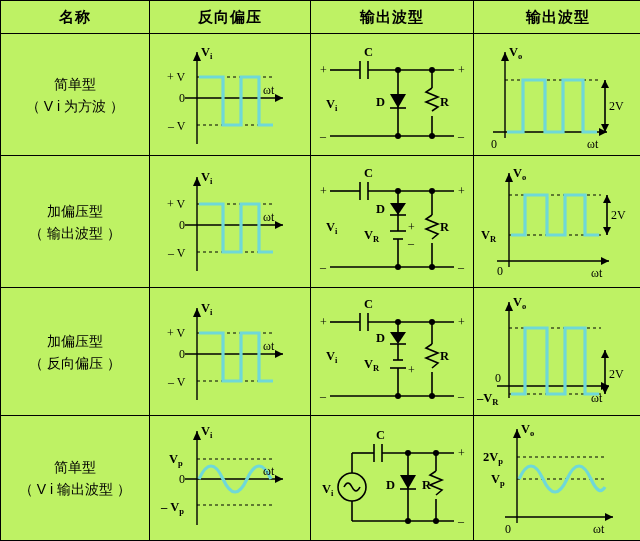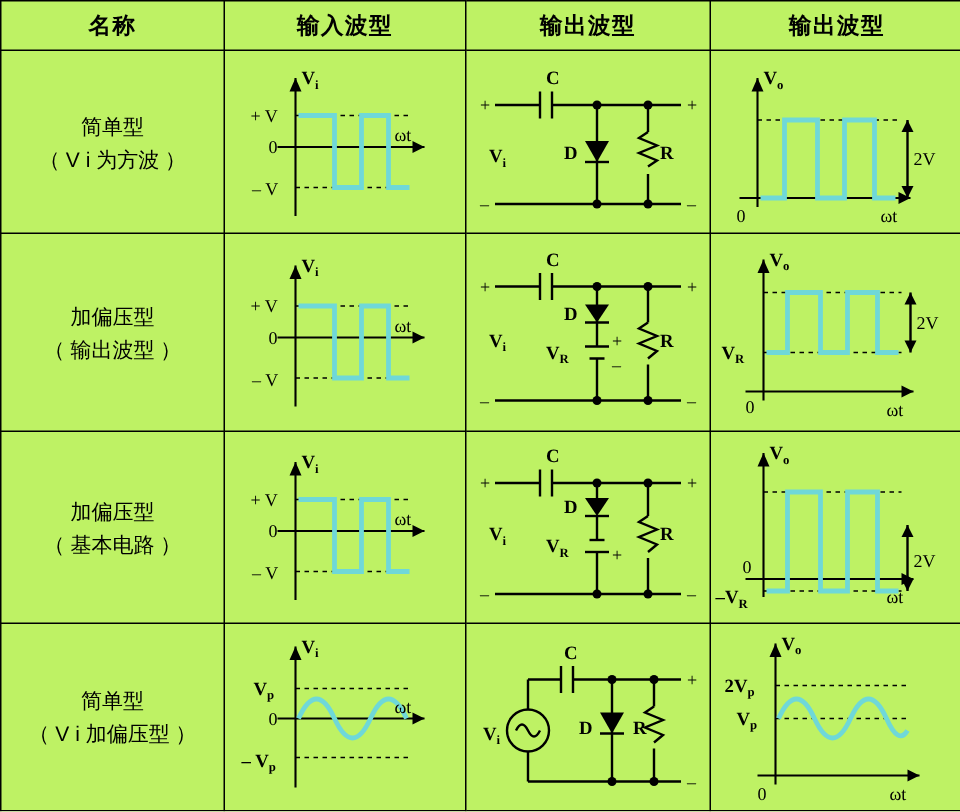--- a/index.html
+++ b/index.html
@@ -24,21 +24,21 @@
   .wm{position:absolute;right:8px;bottom:4px;font-size:10px;color:#e8e8e8;}
 </style>
 </head>
 <body>
 
 <div id="page">
 <table class="main">
   <tbody>
         <tr>
     <th class="c1 hdr">名称</th>
-    <th class="c2 hdr">输入波型</th>
+    <th class="c2 hdr">反向偏压</th>
     <th class="c3 hdr">输出波型</th>
     <th class="c4 hdr">输出波型</th>
   </tr>
 
   <tr style="height:122px;">
     <td class="c1">
       <div class="rowlabel">简单型</div>
       <div class="rowlabel">（ V i 为方波 ）</div>
     </td>
     <td class="c2">
@@ -178,21 +178,21 @@
         <polygon points="132,76 128,68 136,68" fill="#000"></polygon>
         <text class="lbl" x="136" y="60">2V</text>
         <text class="lbl" x="116" y="118">ωt</text>
       </svg>
     </td>
   </tr>
 
   <tr style="height:128px;">
     <td class="c1">
       <div class="rowlabel">加偏压型</div>
-      <div class="rowlabel">（ 基本电路 ）</div>
+      <div class="rowlabel">（ 反向偏压 ）</div>
     </td>
     <td class="c2">
       <svg width="150" height="124" viewBox="0 0 150 124">
         <line class="ax" x1="42" y1="18" x2="42" y2="110"></line>
         <line class="ax" x1="30" y1="64" x2="128" y2="64"></line>
         <polygon points="128,64 120,60 120,68" fill="#000"></polygon>
         <polygon points="42,18 38,27 46,27" fill="#000"></polygon>
         <text class="lblb" x="46" y="22">V<tspan class="sub" dy="3">i</tspan></text>
         <text class="lbl" x="12" y="47">+ V</text>
         <text class="lbl" x="24" y="68">0</text>
@@ -253,21 +253,21 @@
         <polygon points="130,104 126,96 134,96" fill="#000"></polygon>
         <text class="lbl" x="134" y="88">2V</text>
         <text class="lbl" x="116" y="112">ωt</text>
       </svg>
     </td>
   </tr>
 
   <tr style="height:125px;">
     <td class="c1">
       <div class="rowlabel">简单型</div>
-      <div class="rowlabel">（ V i 加偏压型 ）</div>
+      <div class="rowlabel">（ V i 输出波型 ）</div>
     </td>
     <td class="c2">
       <svg width="150" height="122" viewBox="0 0 150 122">
         <line class="ax" x1="42" y1="14" x2="42" y2="108"></line>
         <line class="ax" x1="30" y1="62" x2="128" y2="62"></line>
         <polygon points="128,62 120,58 120,66" fill="#000"></polygon>
         <polygon points="42,14 38,23 46,23" fill="#000"></polygon>
         <text class="lblb" x="46" y="18">V<tspan class="sub" dy="3">i</tspan></text>
         <text class="lblb" x="14" y="46">V<tspan class="sub" dy="3">p</tspan></text>
         <text class="lbl" x="24" y="66">0</text>

